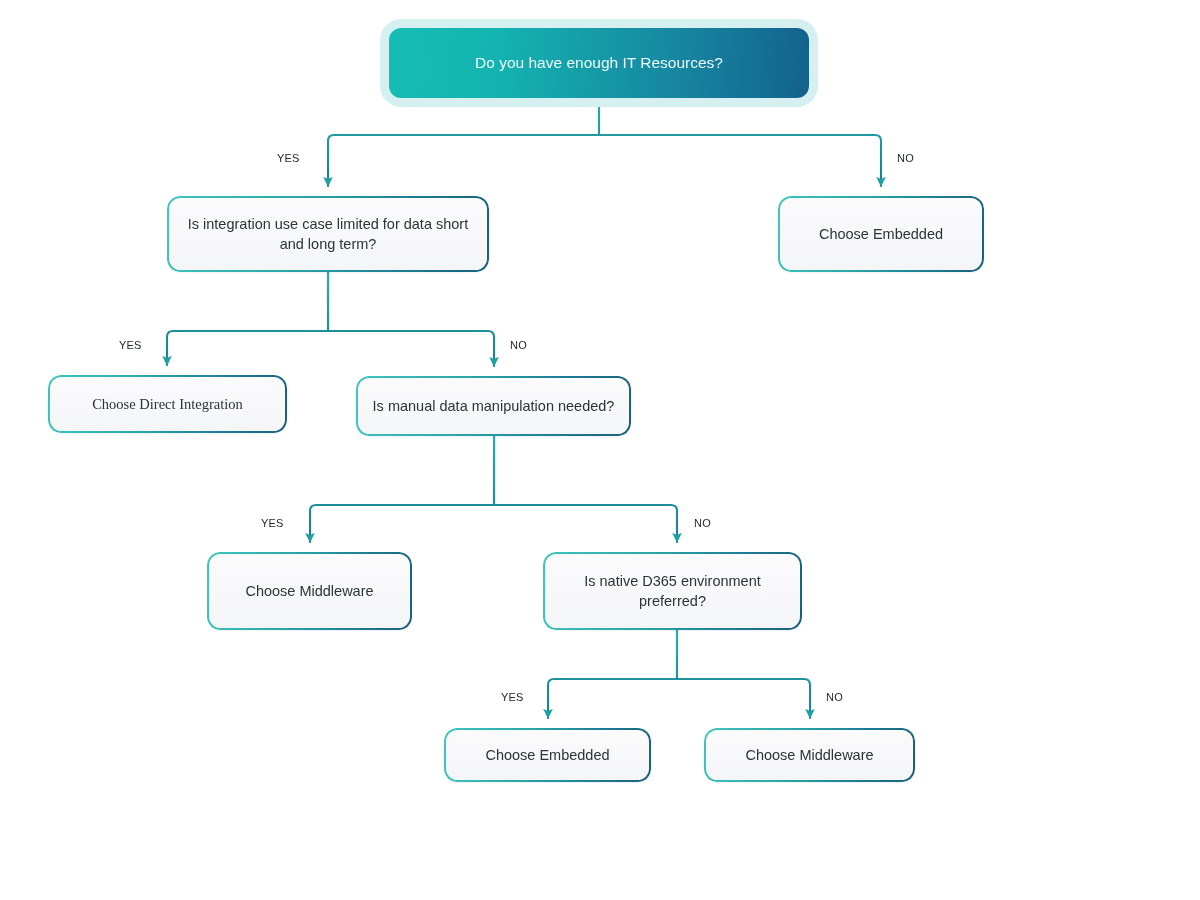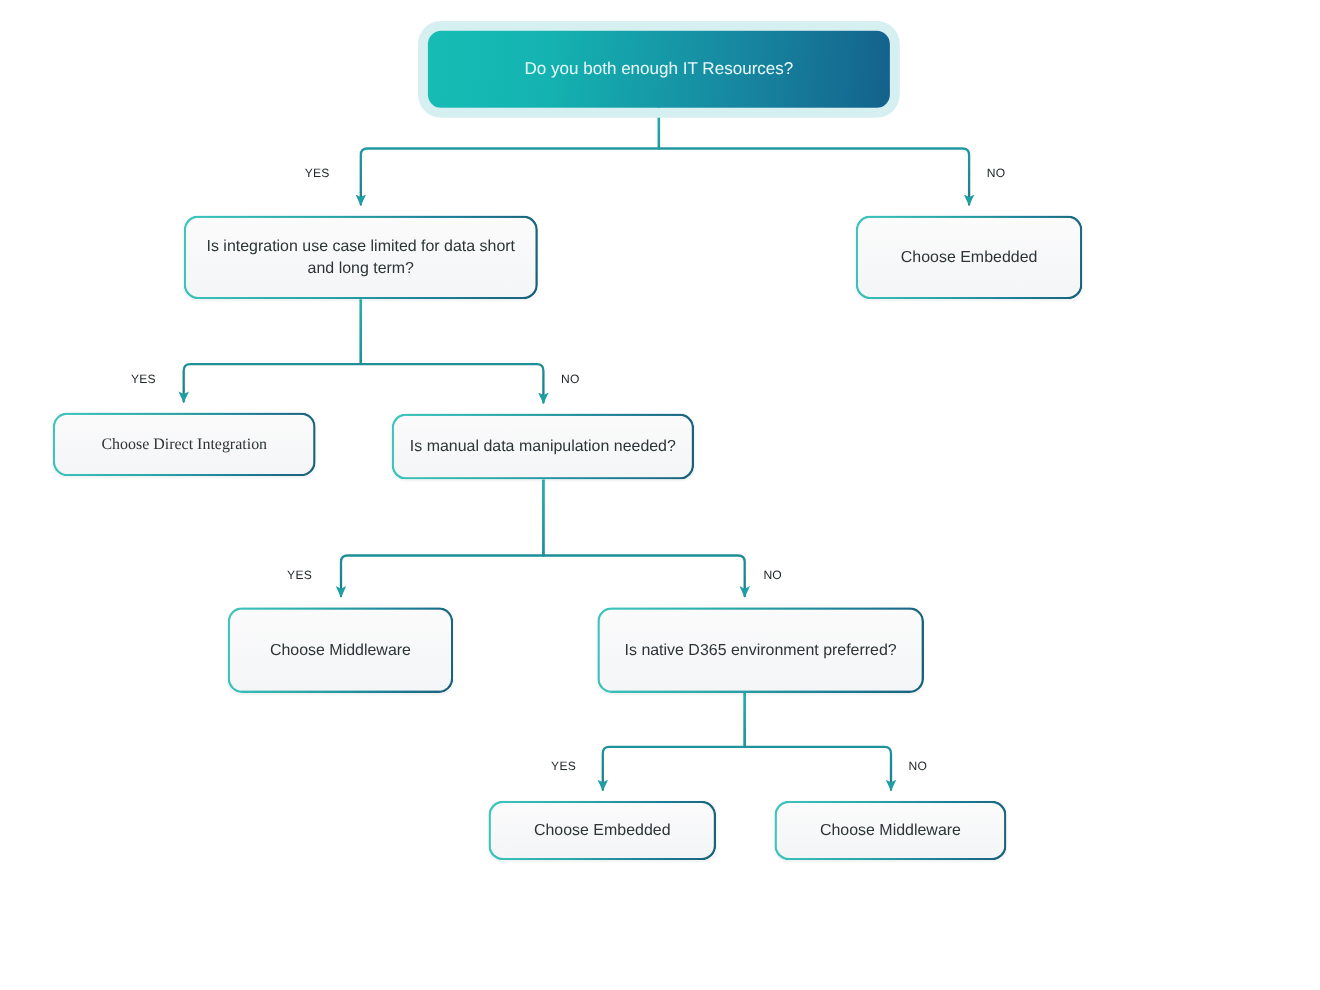--- a/index.html
+++ b/index.html
@@ -113,38 +113,38 @@
         <path d="M 328 272 L 328 331 L 488 331 Q 494 331 494 337 L 494 366" marker-end="url(#arrowHead)"></path>
         <path d="M 494 436 L 494 505 L 316 505 Q 310 505 310 511 L 310 542" marker-end="url(#arrowHead)"></path>
         <path d="M 494 436 L 494 505 L 671 505 Q 677 505 677 511 L 677 542" marker-end="url(#arrowHead)"></path>
         <path d="M 677 630 L 677 679 L 554 679 Q 548 679 548 685 L 548 718" marker-end="url(#arrowHead)"></path>
         <path d="M 677 630 L 677 679 L 804 679 Q 810 679 810 685 L 810 718" marker-end="url(#arrowHead)"></path>
       </g>
   </svg>
 
   <div id="node-layer">
       <div class="node node-root" style="left: 389px; top: 28px; width: 420px; height: 70px;">
-        <span class="node-text">Do you both enough IT Resources?</span>
+        <span class="node-text">Do you have enough IT Resources?</span>
       </div>
       <div class="node node-std" style="left: 167px; top: 196px; width: 322px; height: 76px;">
         <span class="node-text">Is integration use case limited for data short and long term?</span>
       </div>
       <div class="node node-std" style="left: 778px; top: 196px; width: 206px; height: 76px;">
         <span class="node-text">Choose Embedded</span>
       </div>
       <div class="node node-std" style="left: 48px; top: 375px; width: 239px; height: 58px; font-family: Liberation Serif, serif;">
         <span class="node-text">Choose Direct Integration</span>
       </div>
       <div class="node node-std" style="left: 356px; top: 376px; width: 275px; height: 60px;">
         <span class="node-text">Is manual data manipulation needed?</span>
       </div>
       <div class="node node-std" style="left: 207px; top: 552px; width: 205px; height: 78px;">
         <span class="node-text">Choose Middleware</span>
       </div>
-      <div class="node node-std" style="left: 543px; top: 552px; width: 297px; height: 78px;">
+      <div class="node node-std" style="left: 543px; top: 552px; width: 259px; height: 78px;">
         <span class="node-text">Is native D365 environment preferred?</span>
       </div>
       <div class="node node-std" style="left: 444px; top: 728px; width: 207px; height: 54px;">
         <span class="node-text">Choose Embedded</span>
       </div>
       <div class="node node-std" style="left: 704px; top: 728px; width: 211px; height: 54px;">
         <span class="node-text">Choose Middleware</span>
       </div>
     </div>
 

